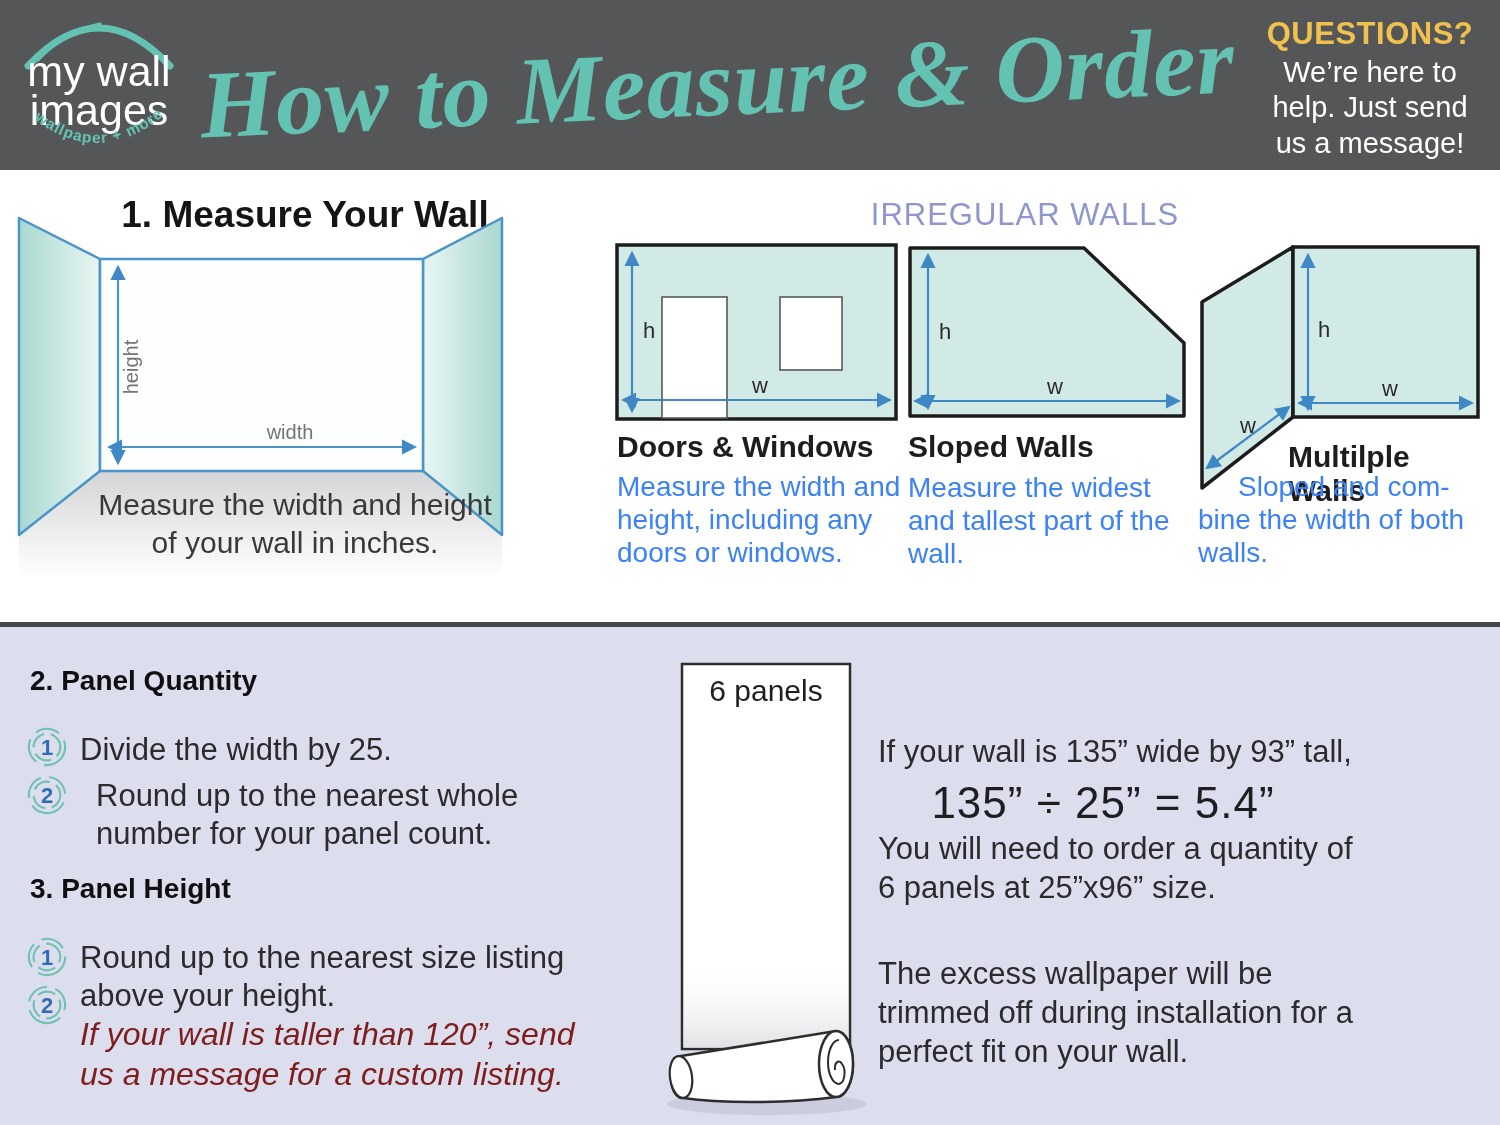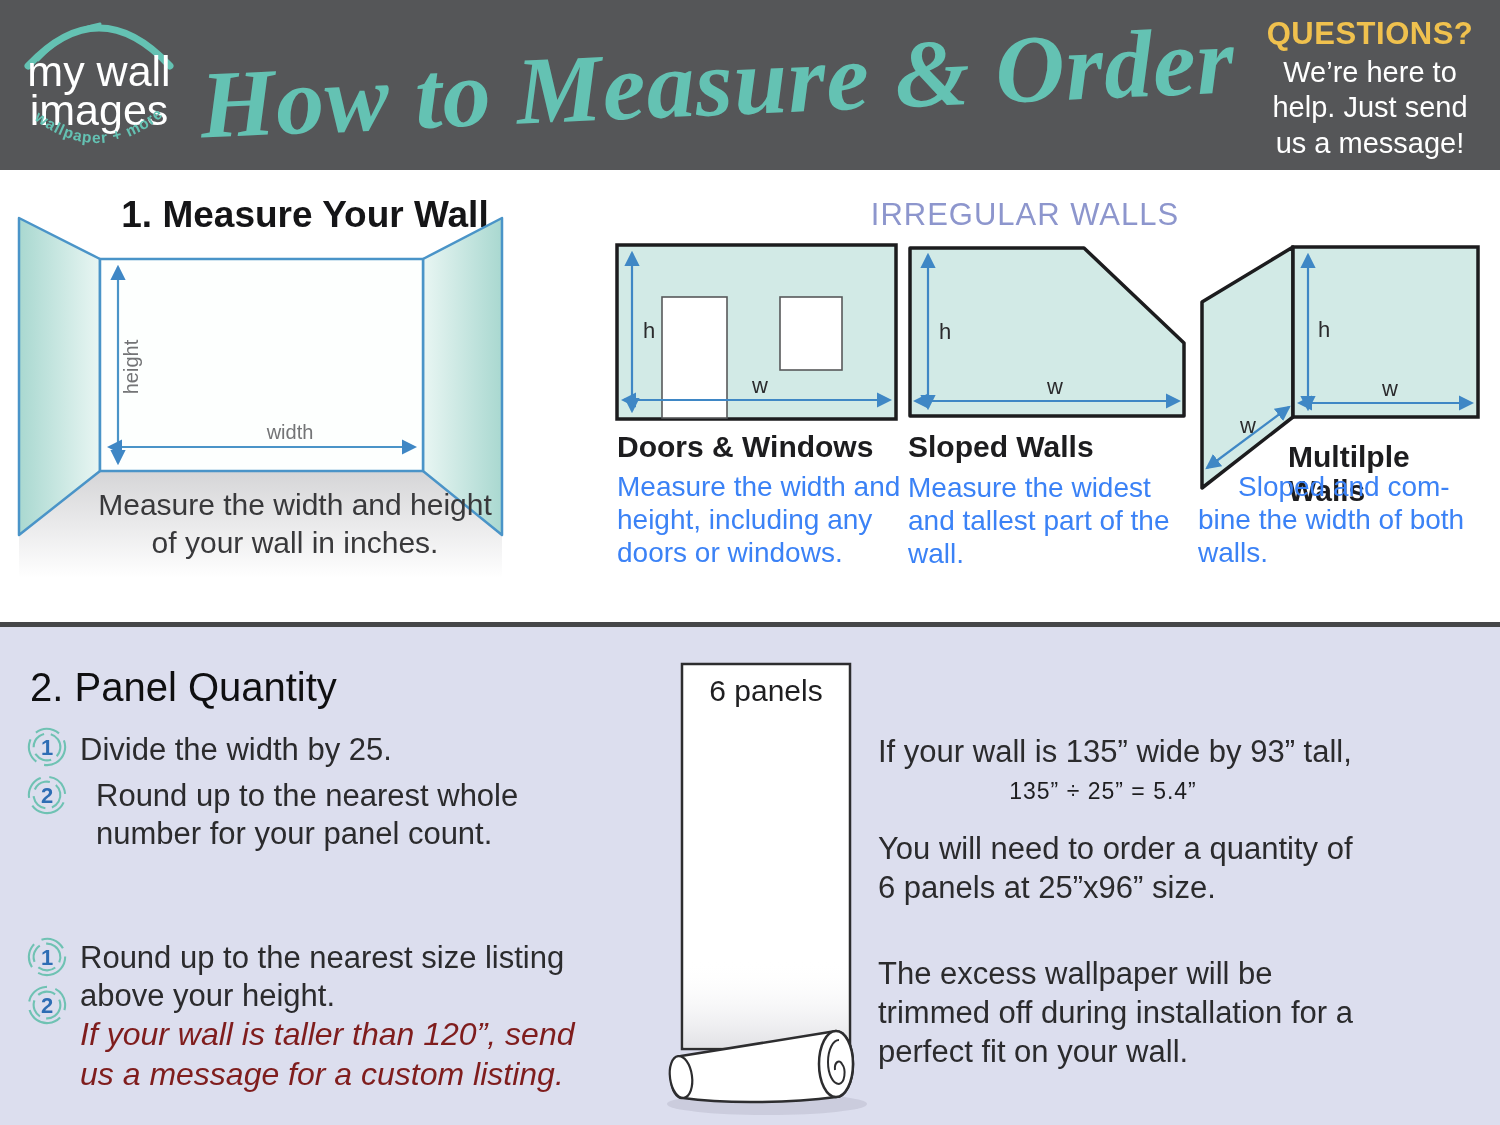--- a/index.html
+++ b/index.html
@@ -23,26 +23,26 @@
   .s1-caption{left:45px;top:486px;width:500px;text-align:center;font-size:30px;color:#39393b;line-height:1.27;}
   .irr-title{left:860px;top:197px;width:330px;text-align:center;font-size:31px;font-weight:300;
              color:#8d96cd;letter-spacing:1px;}
   .diag-name{font-size:30px;font-weight:bold;color:#1d1d1f;}
   .diag-desc{font-size:28px;color:#3b82f6;line-height:1.18;}
   .multi-desc{text-indent:40px;}
 
   
   .bottom{position:absolute;left:0;top:622px;width:1500px;height:503px;background:#dcdeee;
           border-top:5px solid #454648;box-sizing:border-box;}
-  .big-head{font-size:40px;font-weight:400;color:#0f0f11;}
+  .big-head{font-size:28px;font-weight:700;color:#0f0f11;}
   .step-text{font-size:31px;color:#2b2b2d;line-height:1.24;}
   .note-italic{font-size:32px;color:#7f1d1d;font-style:italic;line-height:1.26;}
   .ex-head{font-size:37px;font-weight:800;color:#0f0f11;}
   .ex-text{font-size:31px;color:#2b2b2d;line-height:1.25;}
-  .ex-formula{font-size:23px;color:#1e1e20;text-align:center;letter-spacing:1px;}
+  .ex-formula{font-size:44px;color:#1e1e20;text-align:center;letter-spacing:1px;}
   .stepnum{width:42px;height:42px;}
   svg text{font-family:"Liberation Sans",sans-serif;}
 </style>
 </head>
 <body>
 
 <div class="page">
 
   <svg width="0" height="0" style="position:absolute">
     <defs>
@@ -162,20 +162,21 @@
   <div class="abs step-text" style="left:80px;top:731px">Divide the width by 25.</div>
 
   <svg class="abs stepnum" style="left:26px;top:774px" viewBox="0 0 44 44">
     <circle cx="22" cy="22" r="19" fill="none" stroke="#6fc2b3" stroke-width="2.2" stroke-dasharray="26 9" transform="rotate(65 22 22)"></circle>
     <circle cx="22" cy="22" r="14" fill="none" stroke="#6fc2b3" stroke-width="2.2" stroke-dasharray="19 7" transform="rotate(-10 22 22)"></circle>
     <text x="22" y="30" text-anchor="middle" font-size="23" font-weight="bold" fill="#2e6db4">2</text>
   </svg>
   <div class="abs step-text pre" style="left:96px;top:777px;width:480px">Round up to the nearest whole
 number for your panel count.</div>
 
+  <div class="abs big-head" style="left:30px;top:873px">3. Panel Height</div>
 
   <svg class="abs stepnum" style="left:26px;top:936px" viewBox="0 0 44 44">
     <circle cx="22" cy="22" r="19" fill="none" stroke="#6fc2b3" stroke-width="2.2" stroke-dasharray="26 9" transform="rotate(40 22 22)"></circle>
     <circle cx="22" cy="22" r="14" fill="none" stroke="#6fc2b3" stroke-width="2.2" stroke-dasharray="19 7" transform="rotate(-55 22 22)"></circle>
     <text x="22" y="30" text-anchor="middle" font-size="23" font-weight="bold" fill="#2e6db4">1</text>
   </svg>
   <svg class="abs stepnum" style="left:26px;top:984px" viewBox="0 0 44 44">
     <circle cx="22" cy="22" r="19" fill="none" stroke="#6fc2b3" stroke-width="2.2" stroke-dasharray="26 9" transform="rotate(85 22 22)"></circle>
     <circle cx="22" cy="22" r="14" fill="none" stroke="#6fc2b3" stroke-width="2.2" stroke-dasharray="19 7" transform="rotate(15 22 22)"></circle>
     <text x="22" y="30" text-anchor="middle" font-size="23" font-weight="bold" fill="#2e6db4">2</text>

